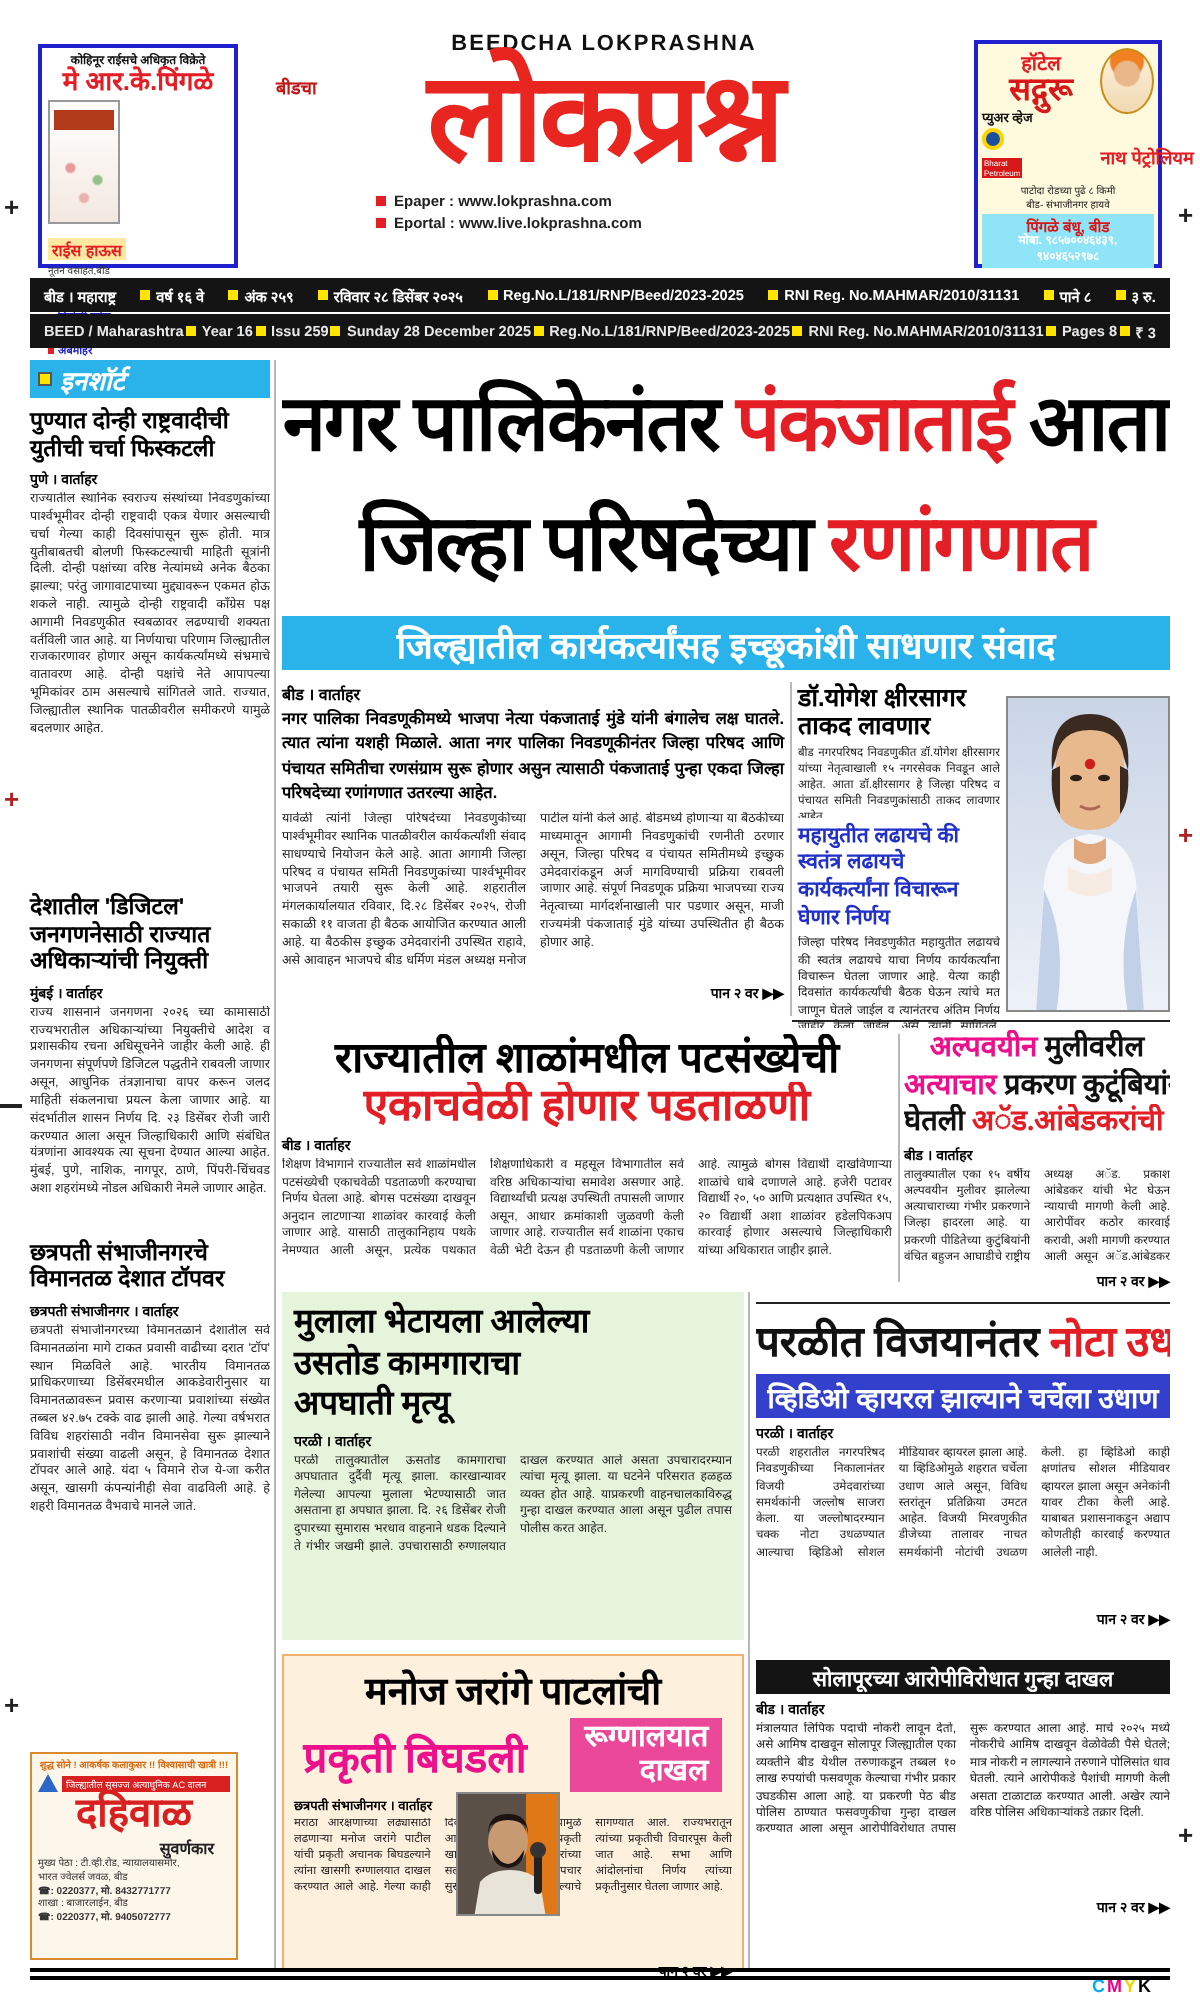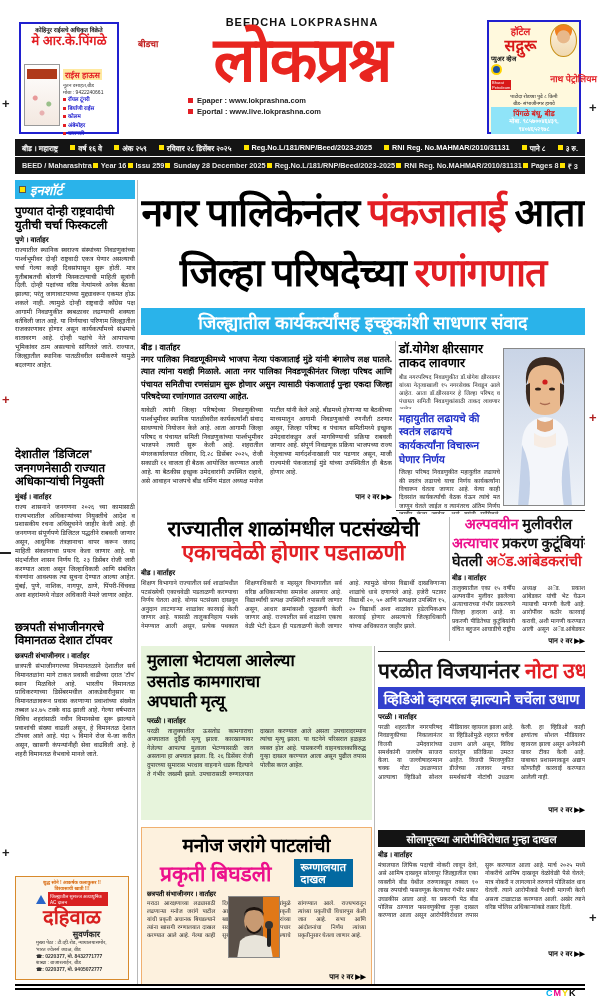--- a/index.html
+++ b/index.html
@@ -19,21 +19,21 @@
   .cmyk .c{color:#00aeef}.cmyk .m{color:#ec008c}.cmyk .y{color:#f0d400}.cmyk .k{color:#000}
   .plus { font-size:13px; font-weight:bold; color:#b02020; }
   .plus.k { color:#222; }
   .dash-mark { background:#222; width:11px; height:2px; }
 
   
   .ad-box { border:2px solid #2020cf; background:#fff; }
   .ad-rice { left:19px; top:22px; width:100px; height:112px; padding:2px 3px; }
   .ad-rice .hd { font-size:6px; font-weight:bold; text-align:center; color:#111; }
   .ad-rice .nm { font-size:13px; font-weight:bold; color:#e31e24; text-align:center; line-height:1.1; }
-  .ad-rice .row { display:flex; margin-top:16px; gap:3px; }
+  .ad-rice .row { display:flex; margin-top:2px; gap:3px;flex-direction:column; }
   .rice-bag { width:36px; height:62px; border:1px solid #999; background:
       radial-gradient(circle at 30% 55%, #e89a9a 2px, transparent 3px),
       radial-gradient(circle at 70% 65%, #9ac08a 2px, transparent 3px),
       radial-gradient(circle at 50% 80%, #e8b0b0 2px, transparent 3px),
       linear-gradient(#fff,#f3e8e0);
     position:relative; }
   .rice-bag:before { content:""; position:absolute; left:2px; right:2px; top:4px; height:10px; background:#b03a1a; }
   .ad-rice .rcol { flex:1; }
   .ad-rice .shop { font-size:8px; font-weight:bold; color:#e31e24; background:#ffe9a0; display:inline-block; padding:0 2px; }
   .ad-rice .sm { font-size:5px; color:#333; line-height:1.3; }
@@ -80,22 +80,22 @@
   .leftcol { left:15px; top:180px; width:120px; }
   .inshort-head { background:#2ab3ea; height:19px; display:flex; align-items:center;
                   padding-left:4px; gap:4px; }
   .inshort-head .ysq { width:7px; height:7px; background:#ffe400; border:1px solid #555; }
   .inshort-head .txt { color:#fff; font-weight:bold; font-style:italic; font-size:13px; }
   .ls-title { font-size:11.5px; font-weight:bold; line-height:1.18; color:#000; margin:6px 0 3px; }
   .dl { font-size:7px; font-weight:bold; color:#000; margin-bottom:2px; }
   .bd { font-size:6.3px; line-height:1.4; color:#1c1c1c; text-align:justify; overflow:hidden; }
 
   
-  .ad-dahiwal { left:15px; top:876px; width:114px; height:104px; border:1px solid #d88a2c;
-                background:#fdf6ea; padding:2px 20px; }
+  .ad-dahiwal { left:15px; top:876px; width:104px; height:104px; border:1px solid #d88a2c;
+                background:#fdf6ea; padding:2px 3px; }
   .ad-dahiwal .tiny { font-size:4.8px; font-weight:bold; color:#d86a10; text-align:center; }
   .ad-dahiwal .logorow { display:flex; align-items:center; gap:2px; margin-top:1px; }
   .tri { width:0; height:0; border-left:5px solid transparent; border-right:5px solid transparent; border-bottom:9px solid #2a66c8; }
   .ad-dahiwal .band { background:#d82020; color:#fff; font-size:4.6px; padding:1px 2px; flex:1; }
   .ad-dahiwal .nm { font-family:"Liberation Serif", serif; font-size:20px; font-weight:bold; color:#d82020; text-align:center; line-height:1.1; }
   .ad-dahiwal .tag { font-size:8px; font-weight:bold; text-align:right; padding-right:8px; color:#222; }
   .ad-dahiwal .ln { font-size:5px; color:#333; line-height:1.35; }
 
   
   .vrule { width:1px; background:#b8b8b8; }
@@ -137,22 +137,22 @@
   .parli { left:378px; top:656px; width:207px; }
   .parli .h { font-size:21px; font-weight:800; white-space:nowrap; overflow:hidden; text-align:center; font-family:"Liberation Serif", serif;}
   .parli .band { margin-top:3px; height:22px; background:#3240cc; color:#fff; font-weight:bold;
                  font-size:14px; display:flex; align-items:center; justify-content:center; white-space:nowrap; overflow:hidden;}
 
   
   .jarange { left:141px; top:827px; width:231px; height:158px; background:#fdf1de; border:1px solid #f0b070; padding:4px 5px; }
   .jarange .h1 { font-size:19px; font-weight:800; text-align:center; color:#000; white-space:nowrap; overflow:hidden; font-family:"Liberation Serif", serif;}
   .jarange .h2row { display:flex; align-items:center; justify-content:center; gap:22px; margin-top:1px; }
   .jarange .h2 { font-size:21px; font-weight:800; color:#ec108c; white-space:nowrap; font-family:"Liberation Serif", serif;}
-  .badge { background:#0369a1; color:#fff; font-weight:bold; font-size:11px; line-height:1.1;
-           padding:2px 7px; text-align:left; }
+  .badge { background:#ec4899; color:#fff; font-weight:bold; font-size:15px; line-height:1.1;
+           padding:2px 7px; text-align:right; }
 
   
   .fraud { left:378px; top:827px; width:207px; }
   .fraud .hbox { border:1.5px solid #222; padding:2px 2px 3px; }
   .fraud .hl { font-size:14.5px; font-weight:800; text-align:center; line-height:1.3; white-space:nowrap; overflow:hidden; font-family:"Liberation Serif", serif;}
   .fraud .band { margin-top:3px; height:17px; background:#141414; color:#fff; font-weight:bold;
                  font-size:10.5px; display:flex; align-items:center; justify-content:center; white-space:nowrap; overflow:hidden;}
 
   .botline { left:15px; top:984px; width:570px; height:6px; border-top:2px solid #000; border-bottom:2px solid #000; }
 </style>

